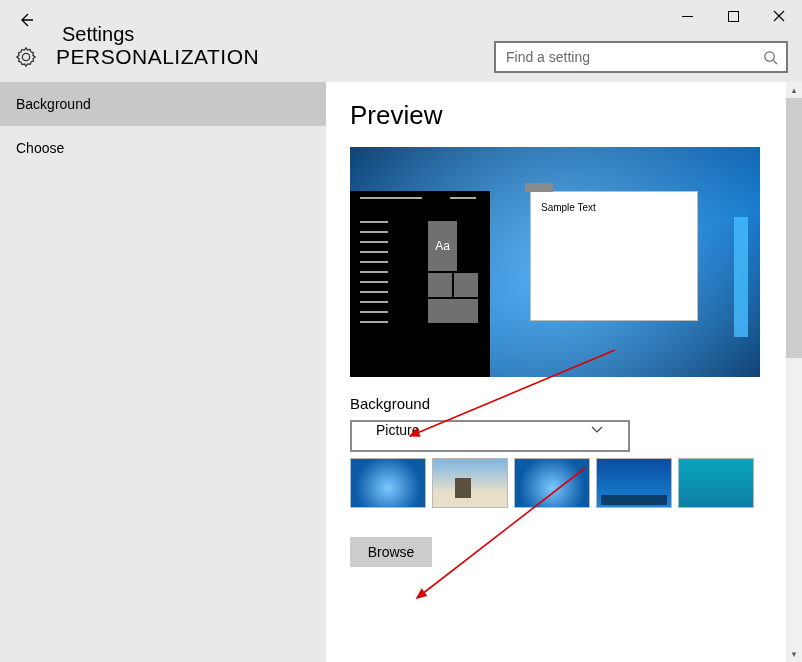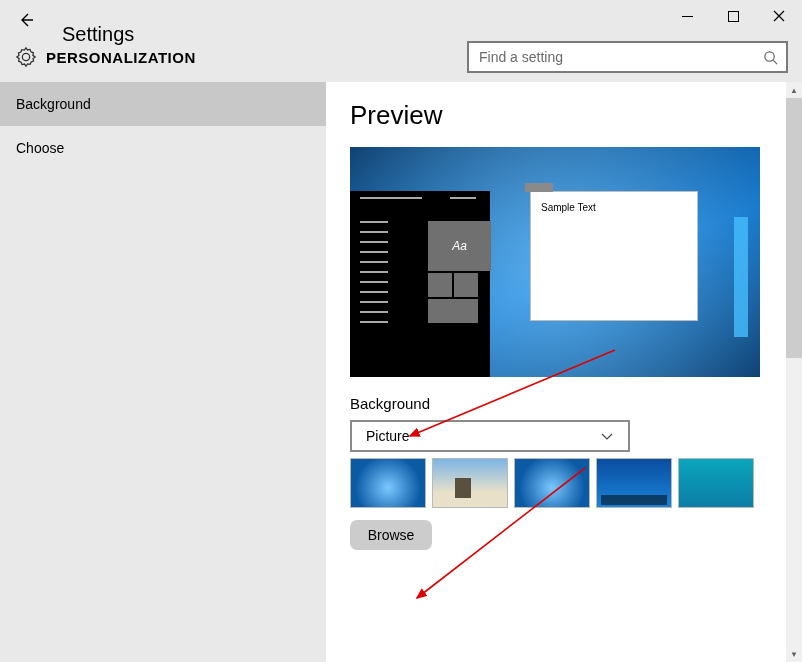--- a/index.html
+++ b/index.html
@@ -8,23 +8,23 @@
   
   .titlebar { height: 40px; display: flex; align-items: center; position: relative; }
   .back-btn { width: 36px; height: 36px; display: flex; align-items: center; justify-content: center; margin-left: 8px; cursor: pointer; }
   .title-label { font-size: 20px; margin-left: 18px; margin-top: 28px; }
   .win-controls { position: absolute; right: 0; top: 0; display: flex; }
   .win-btn { width: 46px; height: 32px; display: flex; align-items: center; justify-content: center; cursor: pointer; }
 
   
   .header { height: 42px; display: flex; align-items: center; padding: 0 14px 8px 14px; }
   .gear { width: 24px; height: 24px; display: flex; align-items: center; justify-content: center; }
-  .category { font-size: 15px; font-weight: 700; letter-spacing: 0.5px; margin-left: 8px; }
+  .category { font-size: 21px; font-weight: 400; letter-spacing: 0.5px; margin-left: 18px; }
   .spacer { flex: 1; }
-  .search-box { width: 321px; height: 32px; border: 2px solid #7a7a7a; background: #fff; display: flex; align-items: center; padding: 0 6px 0 10px; }
+  .search-box { width: 294px; height: 32px; border: 2px solid #7a7a7a; background: #fff; display: flex; align-items: center; padding: 0 6px 0 10px; }
   .search-box input { border: none; outline: none; flex: 1; font-size: 14px; color: #666; background: transparent; }
   .search-box input::placeholder { color: #6a6a6a; }
   .search-icon-wrap { width: 20px; display: flex; align-items: center; justify-content: center; }
 
   
   .body { display: flex; height: calc(100% - 82px); position: relative; }
   .sidebar { width: 326px; background: #e9e9e9; }
   .sidebar-item { padding: 14px 16px; font-size: 14px; cursor: pointer; }
   .sidebar-item.active { background: #c8c8c8; }
 
@@ -41,44 +41,44 @@
   
   .preview { width: 410px; height: 230px; background: linear-gradient(160deg,#0a3a6a 0%, #0d71c8 55%, #0a3a6a 100%); position: relative; overflow: hidden; }
   .light-beam { position: absolute; left: 50%; top: 50%; width: 600px; height: 600px;
     background: radial-gradient(circle at center, rgba(120,200,255,0.7) 0%, rgba(20,90,170,0) 60%);
     transform: translate(-50%,-50%); }
   .preview .taskbar-overlay { position: absolute; left: 0; top: 44px; width: 140px; bottom: 0; background: #000; }
   .preview .titlestrip { position: absolute; left: 10px; top: 50px; width: 62px; height: 2px; background: #aaa; }
   .preview .titlestrip2 { position: absolute; left: 100px; top: 50px; width: 26px; height: 2px; background: #aaa; }
   .preview .lines { position: absolute; left: 10px; top: 74px; }
   .preview .lines div { width: 28px; height: 2px; background: #aaa; margin-bottom: 8px; }
-  .preview .tile-big { position: absolute; left: 78px; top: 74px; width: 63px; height: 50px; background: #707070; color: #fff; font-size: 12px; display: flex; align-items: center; justify-content: center; font-style: italic; }
+  .preview .tile-big { position: absolute; left: 78px; top: 74px; width: 29px; height: 50px; background: #707070; color: #fff; font-size: 12px; display: flex; align-items: center; justify-content: center; }
   .preview .tile-a { position: absolute; left: 78px; top: 126px; width: 24px; height: 24px; background: #707070; }
   .preview .tile-b { position: absolute; left: 104px; top: 126px; width: 24px; height: 24px; background: #707070; }
   .preview .tile-c { position: absolute; left: 78px; top: 152px; width: 50px; height: 24px; background: #707070; }
   .preview .sample-window { position: absolute; right: 62px; top: 44px; width: 168px; height: 130px; background: #fff; border: 1px solid #bdbdbd; }
   .preview .sample-window .wtitle { position: absolute; top: -9px; left: -6px; width: 28px; height: 9px; background: #8a8a8a; }
   .preview .sample-window .wtext { padding: 10px; font-size: 10px; }
   .preview .rightbox { position: absolute; right: 12px; top: 70px; width: 14px; height: 120px; background: rgba(70,190,255,0.8); }
 
   .field-label { font-size: 15px; margin-top: 18px; margin-bottom: 8px; }
-  .dropdown { width: 280px; height: 32px; border: 2px solid #8a8a8a; display: flex; align-items: center; padding: 0 14px; cursor: pointer; justify-content: space-between; background: #fff; }
+  .dropdown { width: 280px; height: 32px; border: 2px solid #8a8a8a; display: flex; align-items: flex-start; padding: 0 24px; cursor: pointer; justify-content: space-between; background: #fff; }
   .dropdown .val { font-size: 14px; }
 
   .thumb-row { display: flex; gap: 6px; margin-top: 6px; }
   .thumb { width: 76px; height: 50px; background: #0d64b0; position: relative; overflow: hidden; cursor: pointer; border: 1px solid #b8b8b8; }
   .thumb.t1 { background: radial-gradient(circle at 50% 60%, #7bc8ff 0%, #0b5aa5 70%); }
   .thumb.t2 { background: linear-gradient(#7db5e5 0%, #e8e0c8 70%); }
   .thumb.t3 { background: radial-gradient(circle at 50% 60%, #7bc8ff 0%, #0b5aa5 70%); }
   .thumb.t4 { background: linear-gradient(#0a4da0 0%, #1a84d8 100%); }
   .thumb.t5 { background: linear-gradient(#0aa5bd 0%, #0c7ea5 100%); }
   .thumb.t2::after { content:""; position:absolute; left:30%; top:40%; width:16px; height:20px; background:#5a5040; }
   .thumb.t4::after { content:""; position:absolute; left:4px; bottom:2px; right:4px; height:10px; background: rgba(0,0,0,0.5); }
 
-  .browse-btn { margin-top: 12px; width: 82px; height: 30px; background: #cccccc; display: flex; align-items: center; justify-content: center; font-size: 14px; cursor: pointer; border-radius: 7px; }
+  .browse-btn { margin-top: 29px; width: 82px; height: 30px; background: #cccccc; display: flex; align-items: center; justify-content: center; font-size: 14px; cursor: pointer; }
 
   
   .arrow-svg { position: absolute; pointer-events: none; }
 </style>
 </head>
 <body>
 
 <div class="titlebar">
   <div class="back-btn">
     <svg width="18" height="18" viewBox="0 0 18 18">

